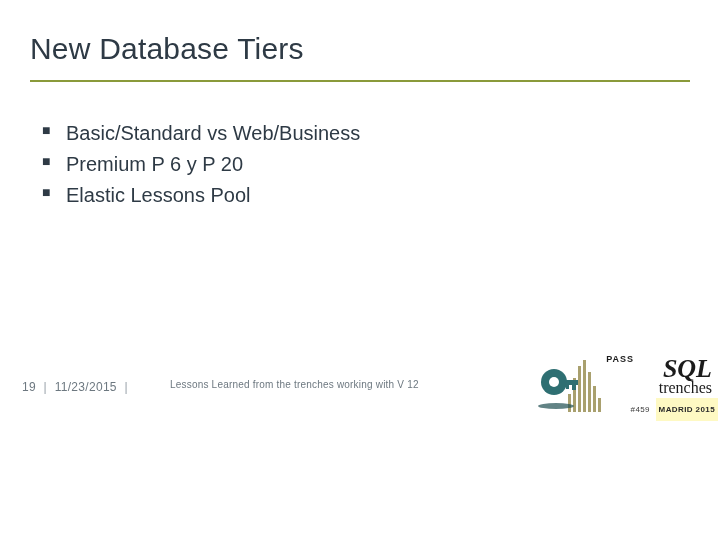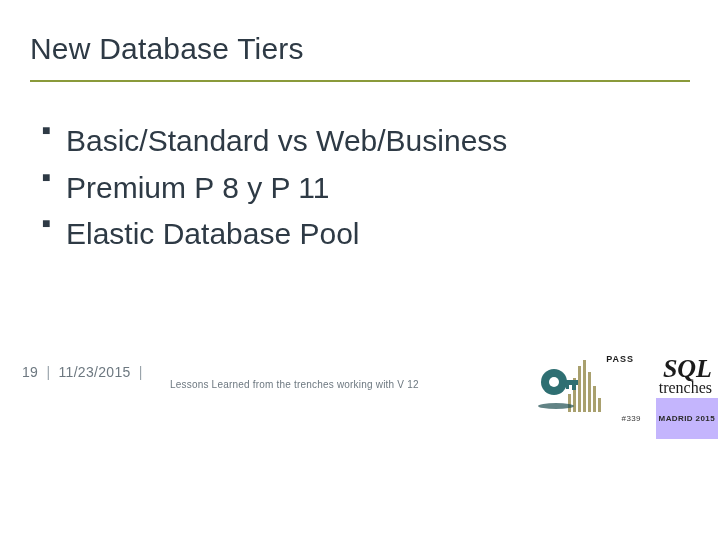--- a/index.html
+++ b/index.html
@@ -23,21 +23,21 @@
     border-top: 2px solid #8a9a3a;
   }
   .bullets {
     position: absolute;
     left: 42px;
     top: 118px;
     right: 30px;
   }
   .bullets li {
     list-style: none;
-    font-size: 30px;
+    font-size: 20px;
     color: #2e3a45;
     line-height: 1.55;
     padding-left: 24px;
     position: relative;
   }
   .bullets li::before {
     content: "■";
     position: absolute;
     left: 0;
     top: 2px;
@@ -45,22 +45,22 @@
     color: #2e3a45;
   }
   .footer {
     position: absolute;
     left: 0; right: 0; bottom: 0;
     height: 58px;
   }
   .footer-meta {
     position: absolute;
     left: 22px;
-    bottom: 32px;
-    font-size: 14px;
+    bottom: 18px;
+    font-size: 12px;
     color: #6d7880;
     letter-spacing: 0.3px;
   }
   .footer-meta .sep { padding: 0 4px; color: #9aa4ab; }
   .footer-event {
     position: absolute;
     left: 170px;
     bottom: 22px;
     font-size: 10px;
     color: #6d7880;
@@ -131,24 +131,24 @@
   .event-tag {
     position: absolute;
     right: 2px;
     top: 44px;
     font-size: 8px;
     color: #3a3a3a;
     letter-spacing: 0.4px;
   }
   .event-bar {
     display: inline-block;
-    background: #c4b5fd;
+    background: #fef9c3;
     color: #2a2a2a;
-    padding: 16px 3px;
-    margin-left: 12px;
+    padding: 7px 3px;
+    margin-left: 3px;
     font-weight: 600;
   }
   .stripes {
     position: absolute;
     right: 112px;
     bottom: 0;
     width: 40px;
     height: 54px;
     display: flex;
     gap: 2px;
@@ -170,22 +170,22 @@
 </head>
 <body>
 
 <div class="slide">
 
   <h1 class="title">New Database Tiers</h1>
   <div class="rule"></div>
 
   <ul class="bullets">
     <li>Basic/Standard vs Web/Business</li>
-    <li>Premium P 8 y P 11</li>
-    <li>Elastic Database Pool</li>
+    <li>Premium P 6 y P 20</li>
+    <li>Elastic Lessons Pool</li>
   </ul>
 
   <div class="footer">
     <div class="footer-meta">
       <span>19</span>
       <span class="sep">|</span>
       <span>11/23/2015</span>
       <span class="sep">|</span>
     </div>
     <div class="footer-event">Lessons Learned from the trenches working with V 12</div>
@@ -206,20 +206,20 @@
         <circle cx="18" cy="18" r="5" fill="#fff"></circle>
         <rect x="26" y="16" width="16" height="5" class="key-tooth"></rect>
         <rect x="36" y="21" width="4" height="5" class="key-tooth"></rect>
         <rect x="30" y="21" width="3" height="4" class="key-tooth"></rect>
       </svg>
       <div class="logo-block">
         <div class="logo-pass">PASS</div>
         <div class="logo-sql">SQL</div>
         <div class="logo-sat">trenches</div>
         <div class="event-tag">
-          <span>#339</span>
+          <span>#459</span>
           <span class="event-bar">MADRID 2015</span>
         </div>
       </div>
     </div>
   </div>
 
 </div>
 
 </body></html>

